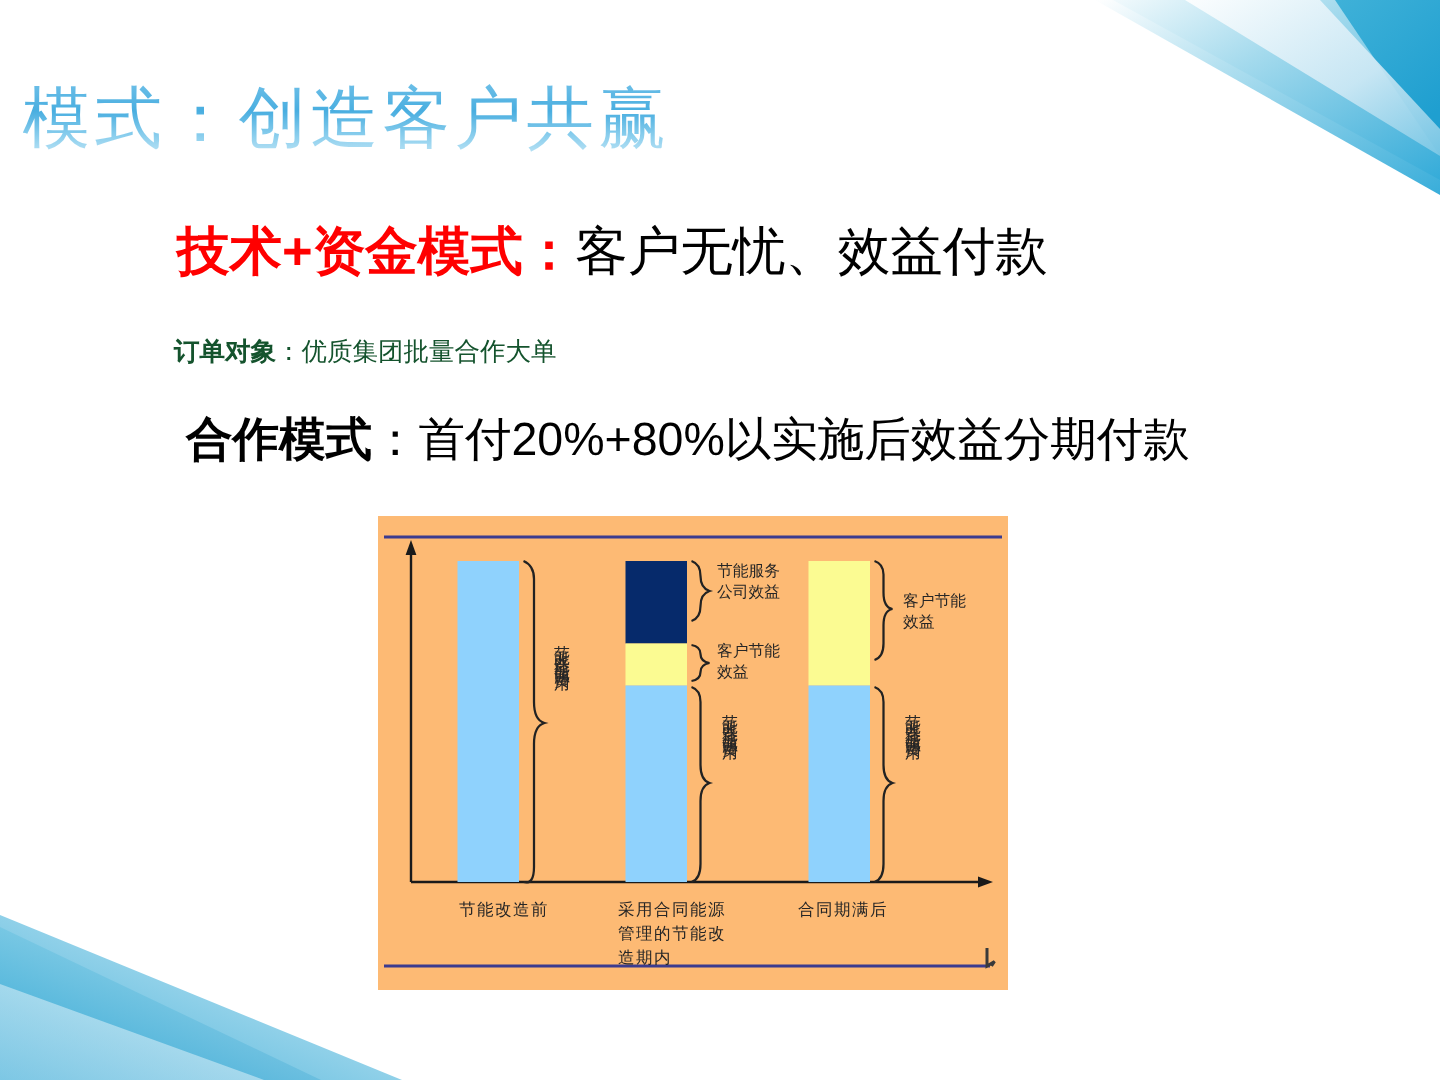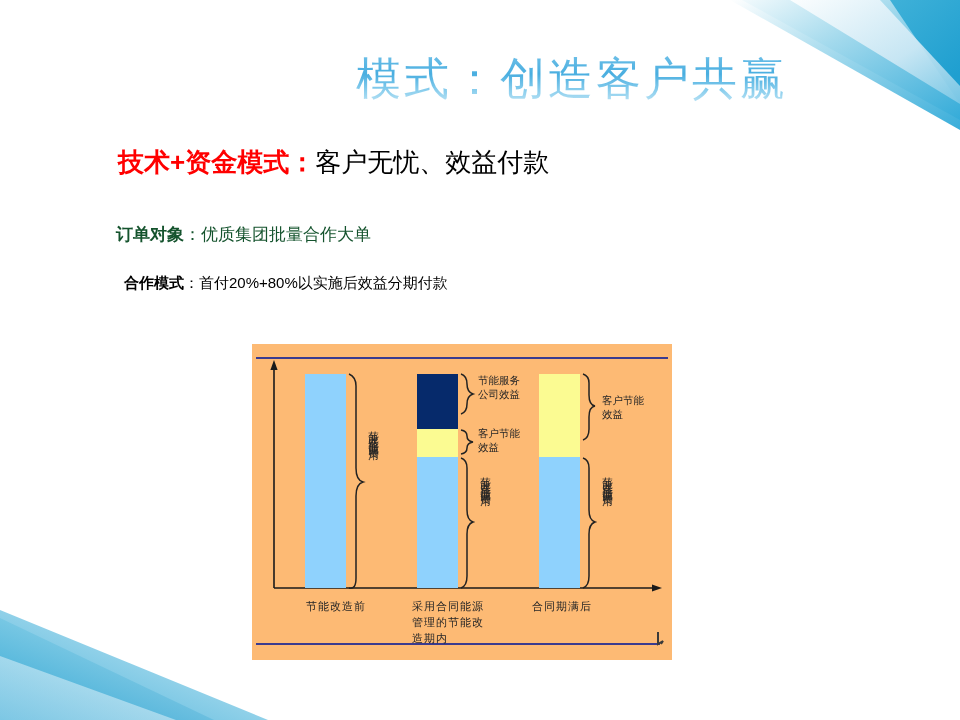--- a/index.html
+++ b/index.html
@@ -23,45 +23,45 @@
 
   
   .deco { position: absolute; pointer-events: none; }
 
   .deco-tr { top: 0; right: 0; width: 230px; height: 130px; }
   .deco-bl { bottom: 0; left: 0; width: 270px; height: 110px; }
 
   
   .title-wrap {
     position: absolute;
-    left: 4px;
+    left: 15px;
     top: 54px;
     width: 784px;
-    text-align: right;
+    text-align: left;
   }
   .title {
     display: inline-block;
     font-family: "DejaVu Serif", "Liberation Serif", serif;
     font-size: 45px;
     line-height: 1.1;
     letter-spacing: 3px;
     font-weight: 400;
     background: linear-gradient(180deg, #6fc0e8 0%, #49aee0 40%, #8ed0ee 75%, #bfe4f5 100%);
     -webkit-background-clip: text;
     background-clip: text;
     color: #5cb7e4;
     -webkit-text-fill-color: transparent;
   }
 
   
   .line-red {
     position: absolute;
     left: 118px;
     top: 146px;
-    font-size: 26px;
+    font-size: 35px;
     line-height: 1.25;
     white-space: nowrap;
   }
   .line-red .em {
     color: #ff0000;
     font-weight: bold;
     letter-spacing: 0px;
   }
   .line-red .rest {
     color: #000000;
@@ -74,21 +74,21 @@
     top: 224px;
     font-size: 17px;
     line-height: 1.3;
     white-space: nowrap;
     color: #14532d;
   }
   .line-3 {
     position: absolute;
     left: 124px;
     top: 273px;
-    font-size: 15px;
+    font-size: 31px;
     line-height: 1.3;
     white-space: nowrap;
     color: #000000;
   }
   .line-2 .lead, .line-3 .lead { font-weight: bold; }
 
   
   .chart-block {
     position: absolute;
     left: 252px;

